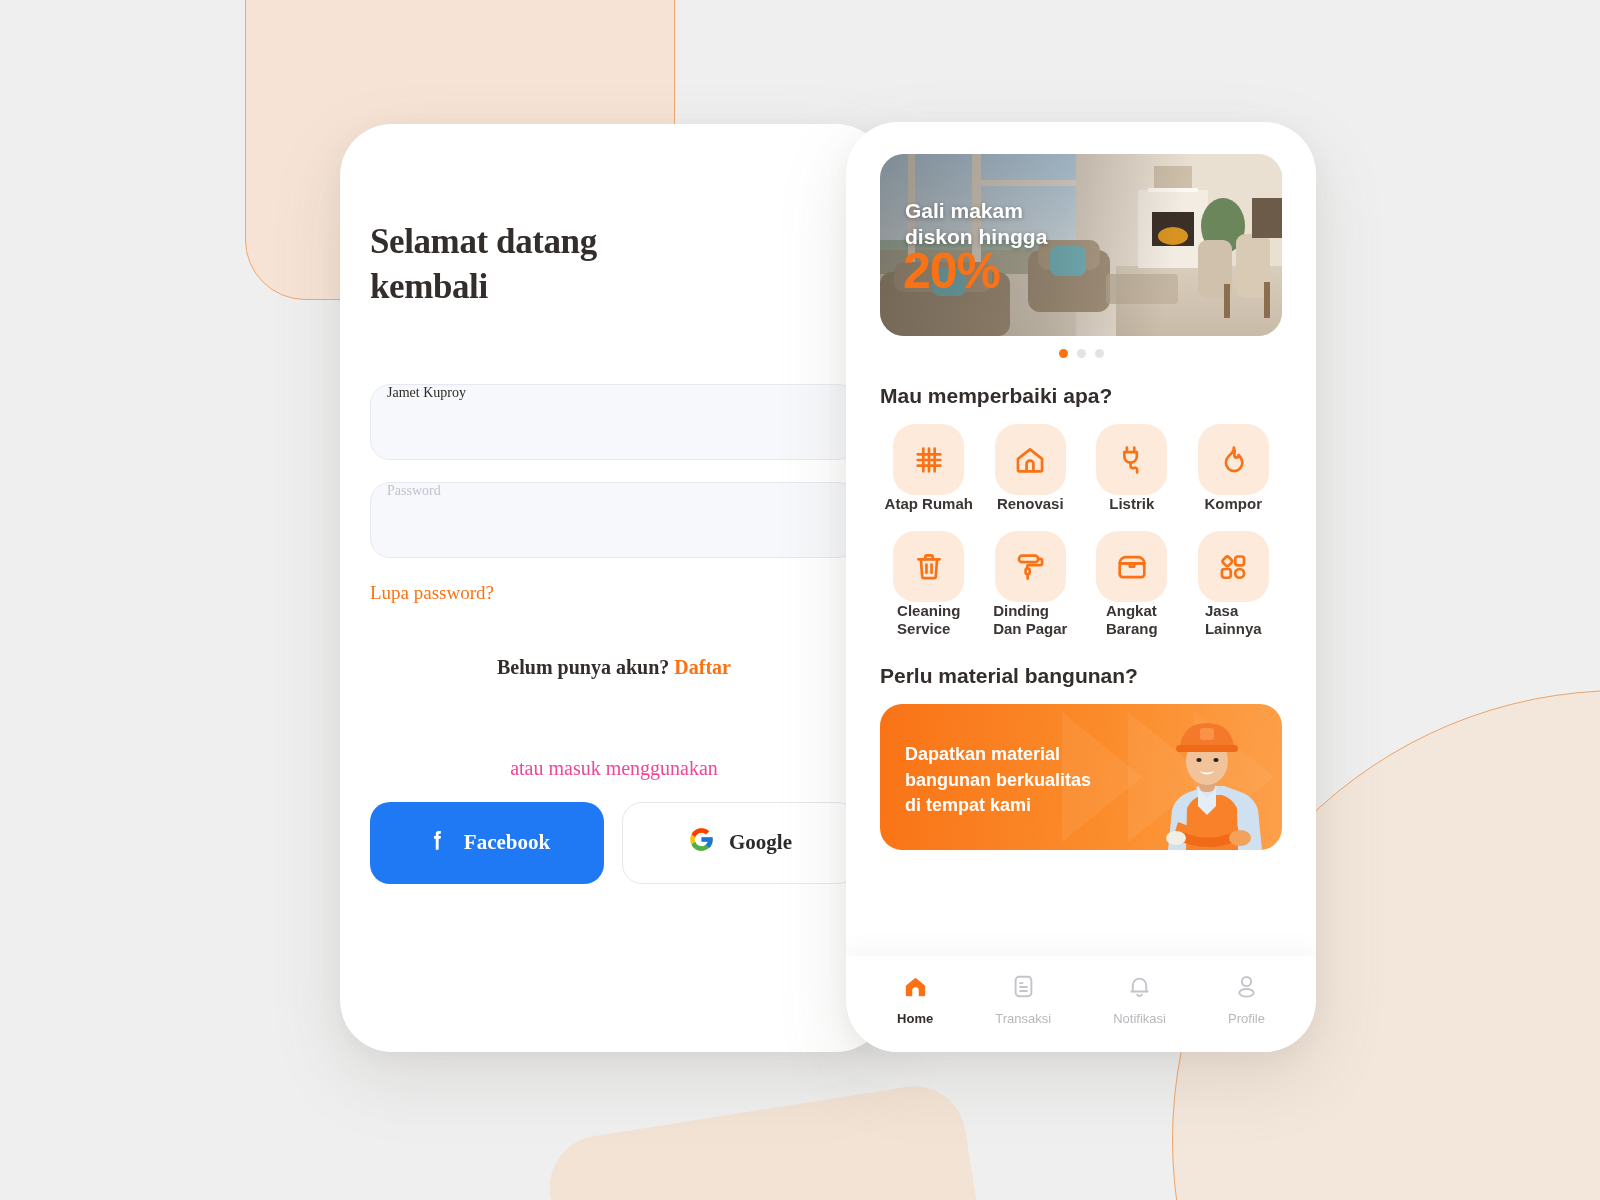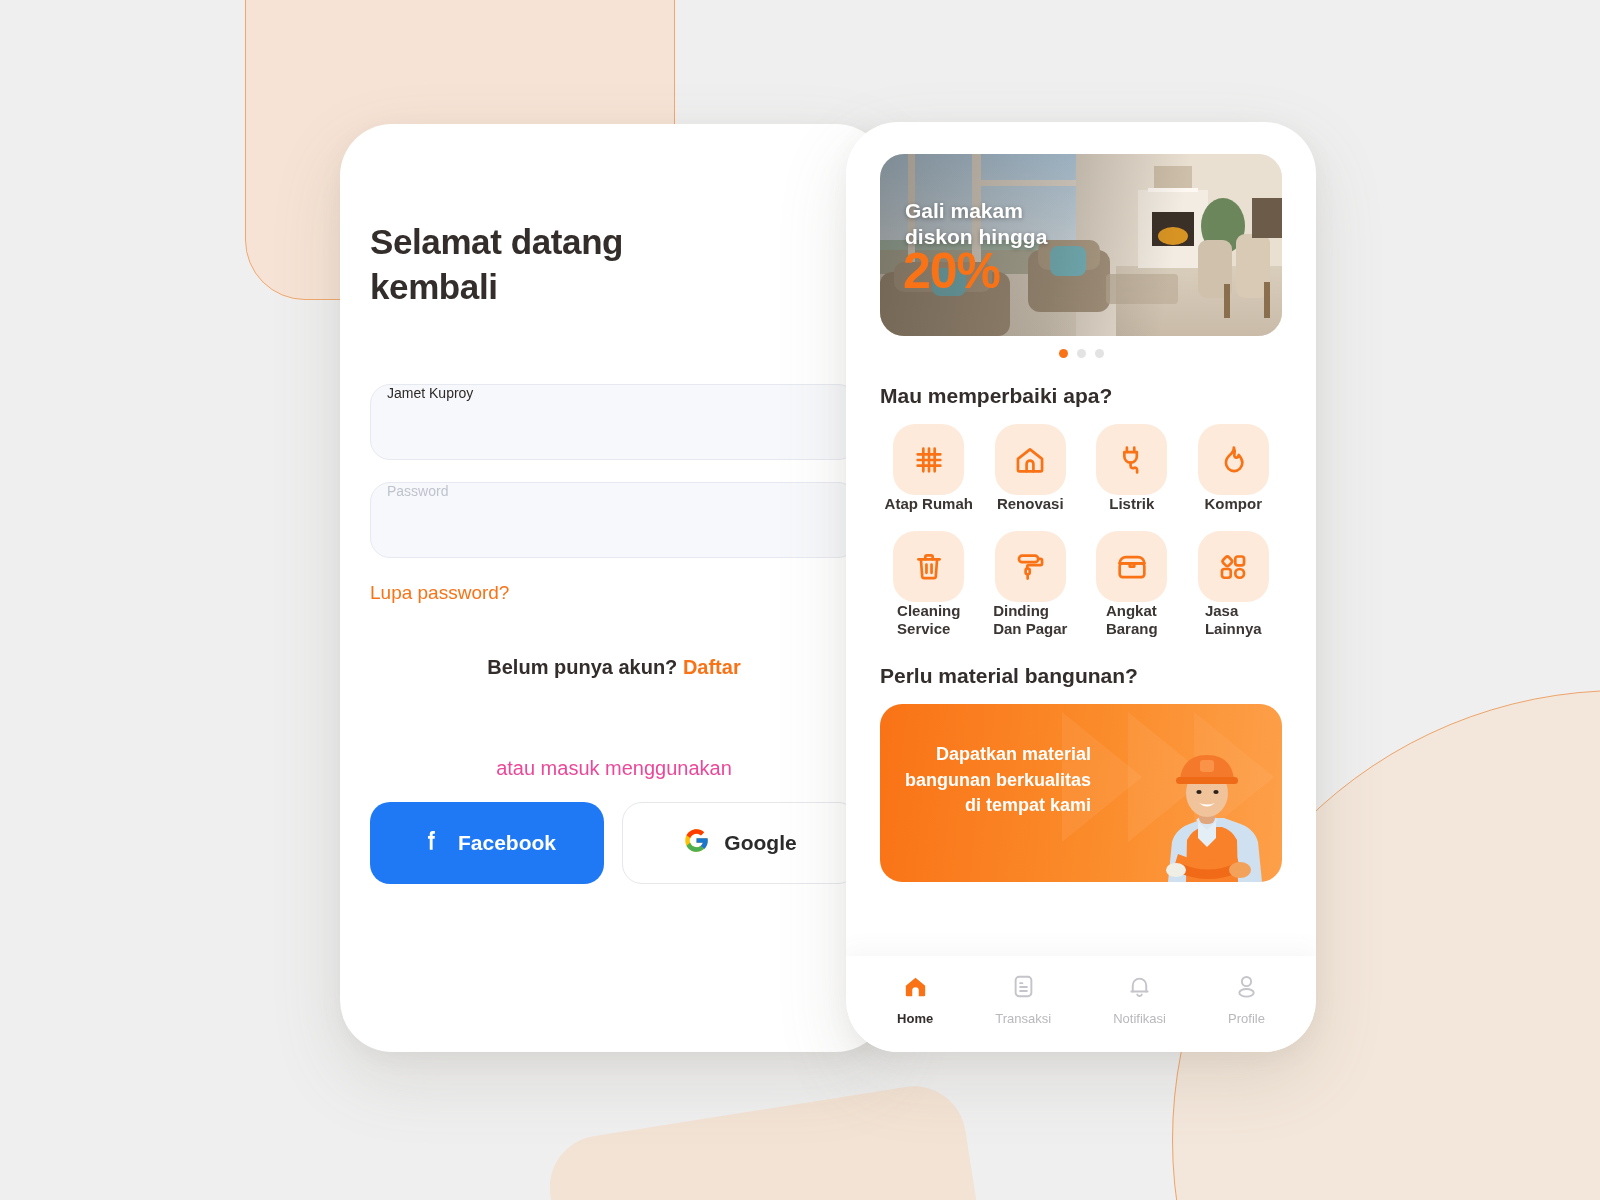--- a/index.html
+++ b/index.html
@@ -35,21 +35,21 @@
   }
 
   
   .phone {
     position:absolute;
     background:#ffffff;
     border-radius:52px;
     box-shadow:0 26px 70px rgba(120,110,100,0.16), 0 6px 22px rgba(120,110,100,0.07);
     overflow:hidden;
   }
-  .phone-left { left:340px; top:124px; width:548px; height:928px; }
+  .phone-left { left:340px; top:124px; width:548px; height:928px;font-family:Liberation Serif, serif; }
   .phone-right{ left:846px; top:122px; width:470px; height:930px; }
 
   
   .login-body { padding:96px 30px 0 30px; }
   .welcome-title {
     font-size:35px; font-weight:bold; color:#332d2b;
     line-height:1.28; letter-spacing:-0.4px;
     max-width:310px;
     white-space:pre-line;
   }
@@ -146,23 +146,22 @@
   }
   .cat-label {
     text-align:left;
     font-size:15px; font-weight:bold; color:#3b3634;
     line-height:1.2; white-space:pre-line;
   }
 
   .material-banner {
     margin-top:16px;
     position:relative;
-    height:178px; border-radius:22px; overflow:hidden;
+    height:146px; border-radius:22px; overflow:hidden;
     background:linear-gradient(95deg,#f97316 0%,#fb8c2b 55%,#fda04a 100%);
-    text-align:right;
   }
   .banner-chevrons { position:absolute; right:0; top:0; bottom:0; width:250px; opacity:.30; }
   .banner-text {
     position:absolute; left:25px; top:38px;
     color:#fff; font-size:18px; font-weight:bold;
     line-height:1.42; white-space:pre-line;
   }
   .worker { position:absolute; right:10px; bottom:0; width:130px; height:136px; }
 
   

